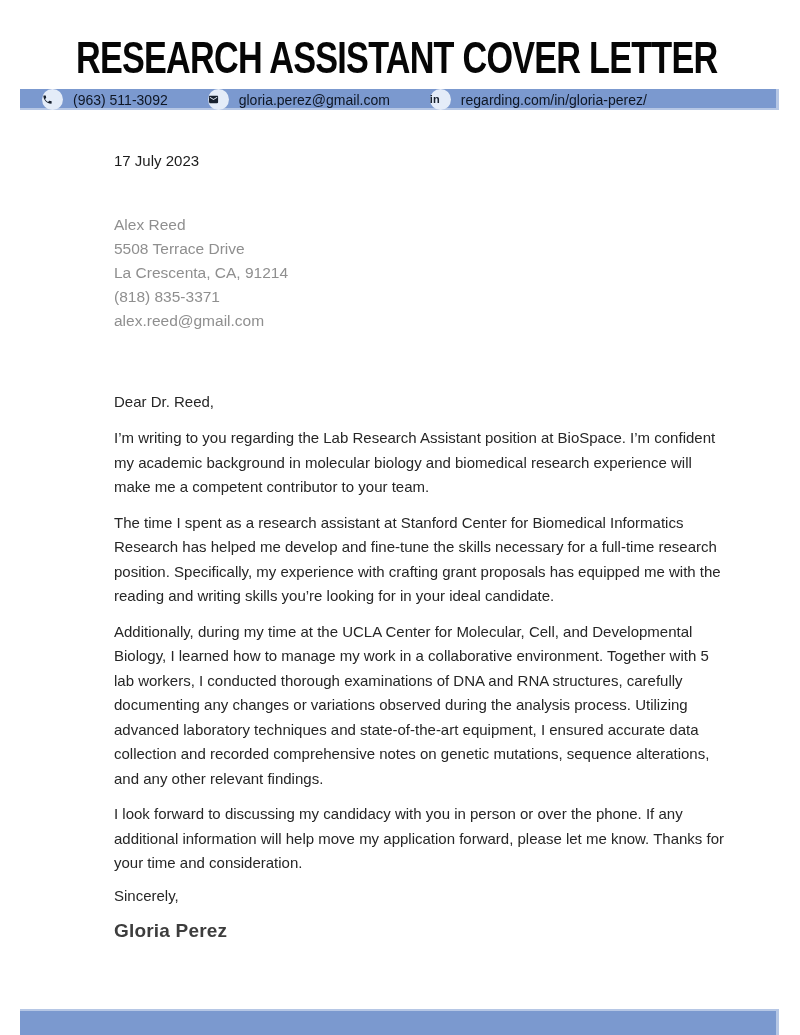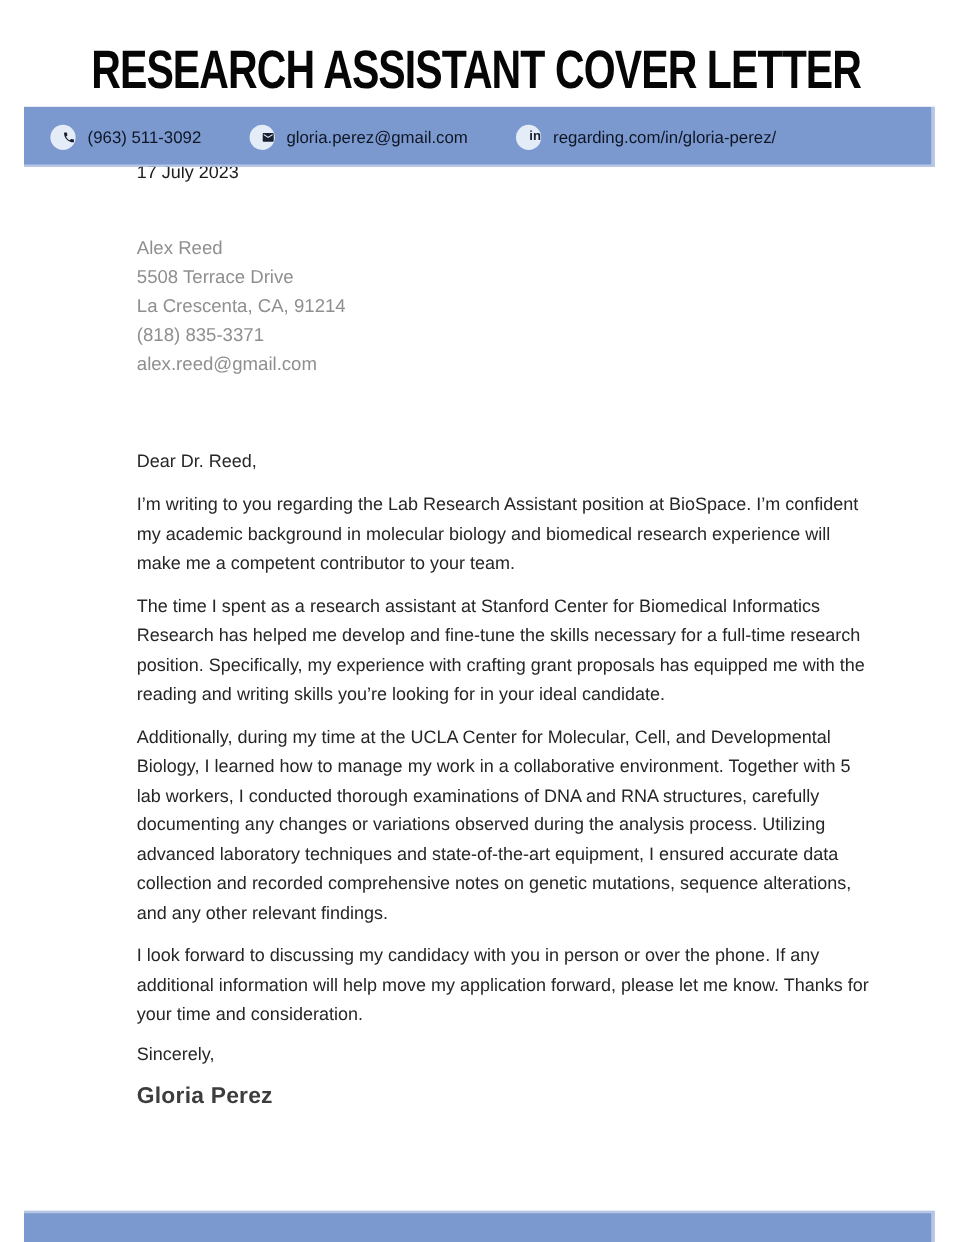--- a/index.html
+++ b/index.html
@@ -36,21 +36,21 @@
     color: var(--title-black);
     white-space: nowrap;
     transform: scaleX(0.76);
     transform-origin: left center;
   }
   .contact-bar {
     position: absolute;
     left: 20px;
     right: 21px;
     top: 89px;
-    height: 50px;
+    height: 21px;
     background: var(--bar-blue);
     box-shadow: inset -3px -2px 0 rgba(255,255,255,0.45);
     display: flex;
     align-items: center;
     padding-left: 22px;
     gap: 40px;
   }
   .contact-item {
     display: flex;
     align-items: center;
@@ -58,37 +58,37 @@
     font-size: 14px;
     color: var(--contact-text);
   }
   .icon-circle {
     width: 21px;
     height: 21px;
     border-radius: 50%;
     background: var(--icon-circle);
     display: flex;
     align-items: center;
-    justify-content: flex-end;
+    justify-content: flex-start;
     flex: 0 0 auto;
     color: var(--icon-glyph);
   }
   .icon-circle svg { display: block; }
   .linkedin-glyph {
     font-size: 11px;
     font-weight: 800;
     letter-spacing: 0;
     color: var(--icon-glyph);
     line-height: 1;
   }
   .letter {
     padding: 0 68px 0 70px;
   }
   .date {
-    margin-top: 54px;
+    margin-top: 71px;
     font-size: 15px;
     color: #1c1c1c;
   }
   .recipient {
     margin-top: 44px;
     font-size: 15.5px;
     line-height: 24px;
     color: var(--address-gray);
   }
   .salutation {

